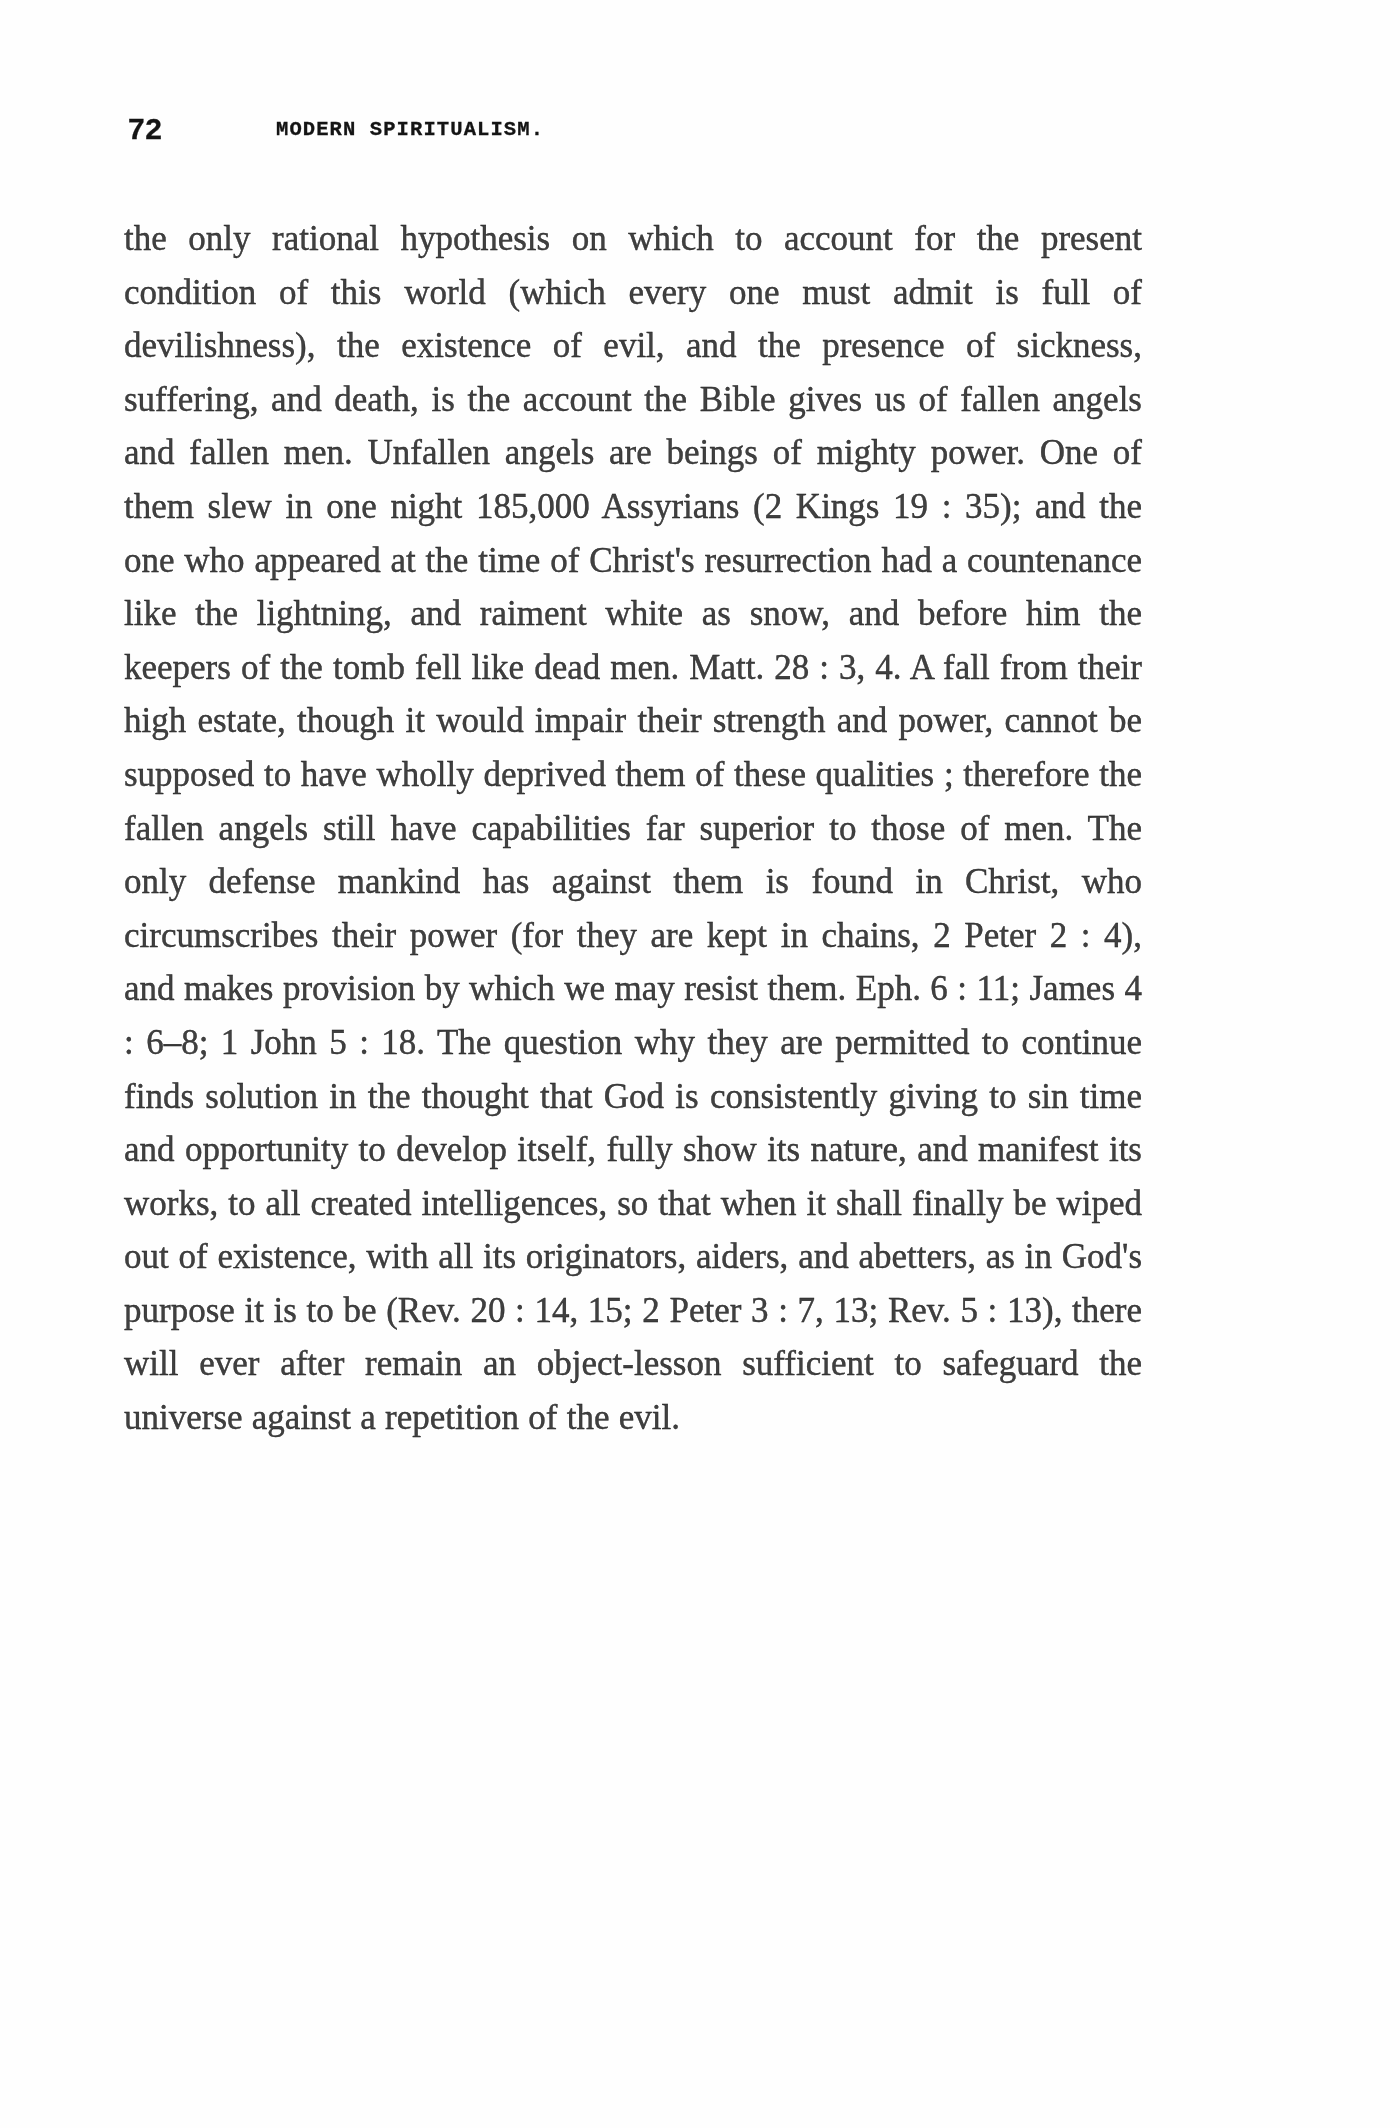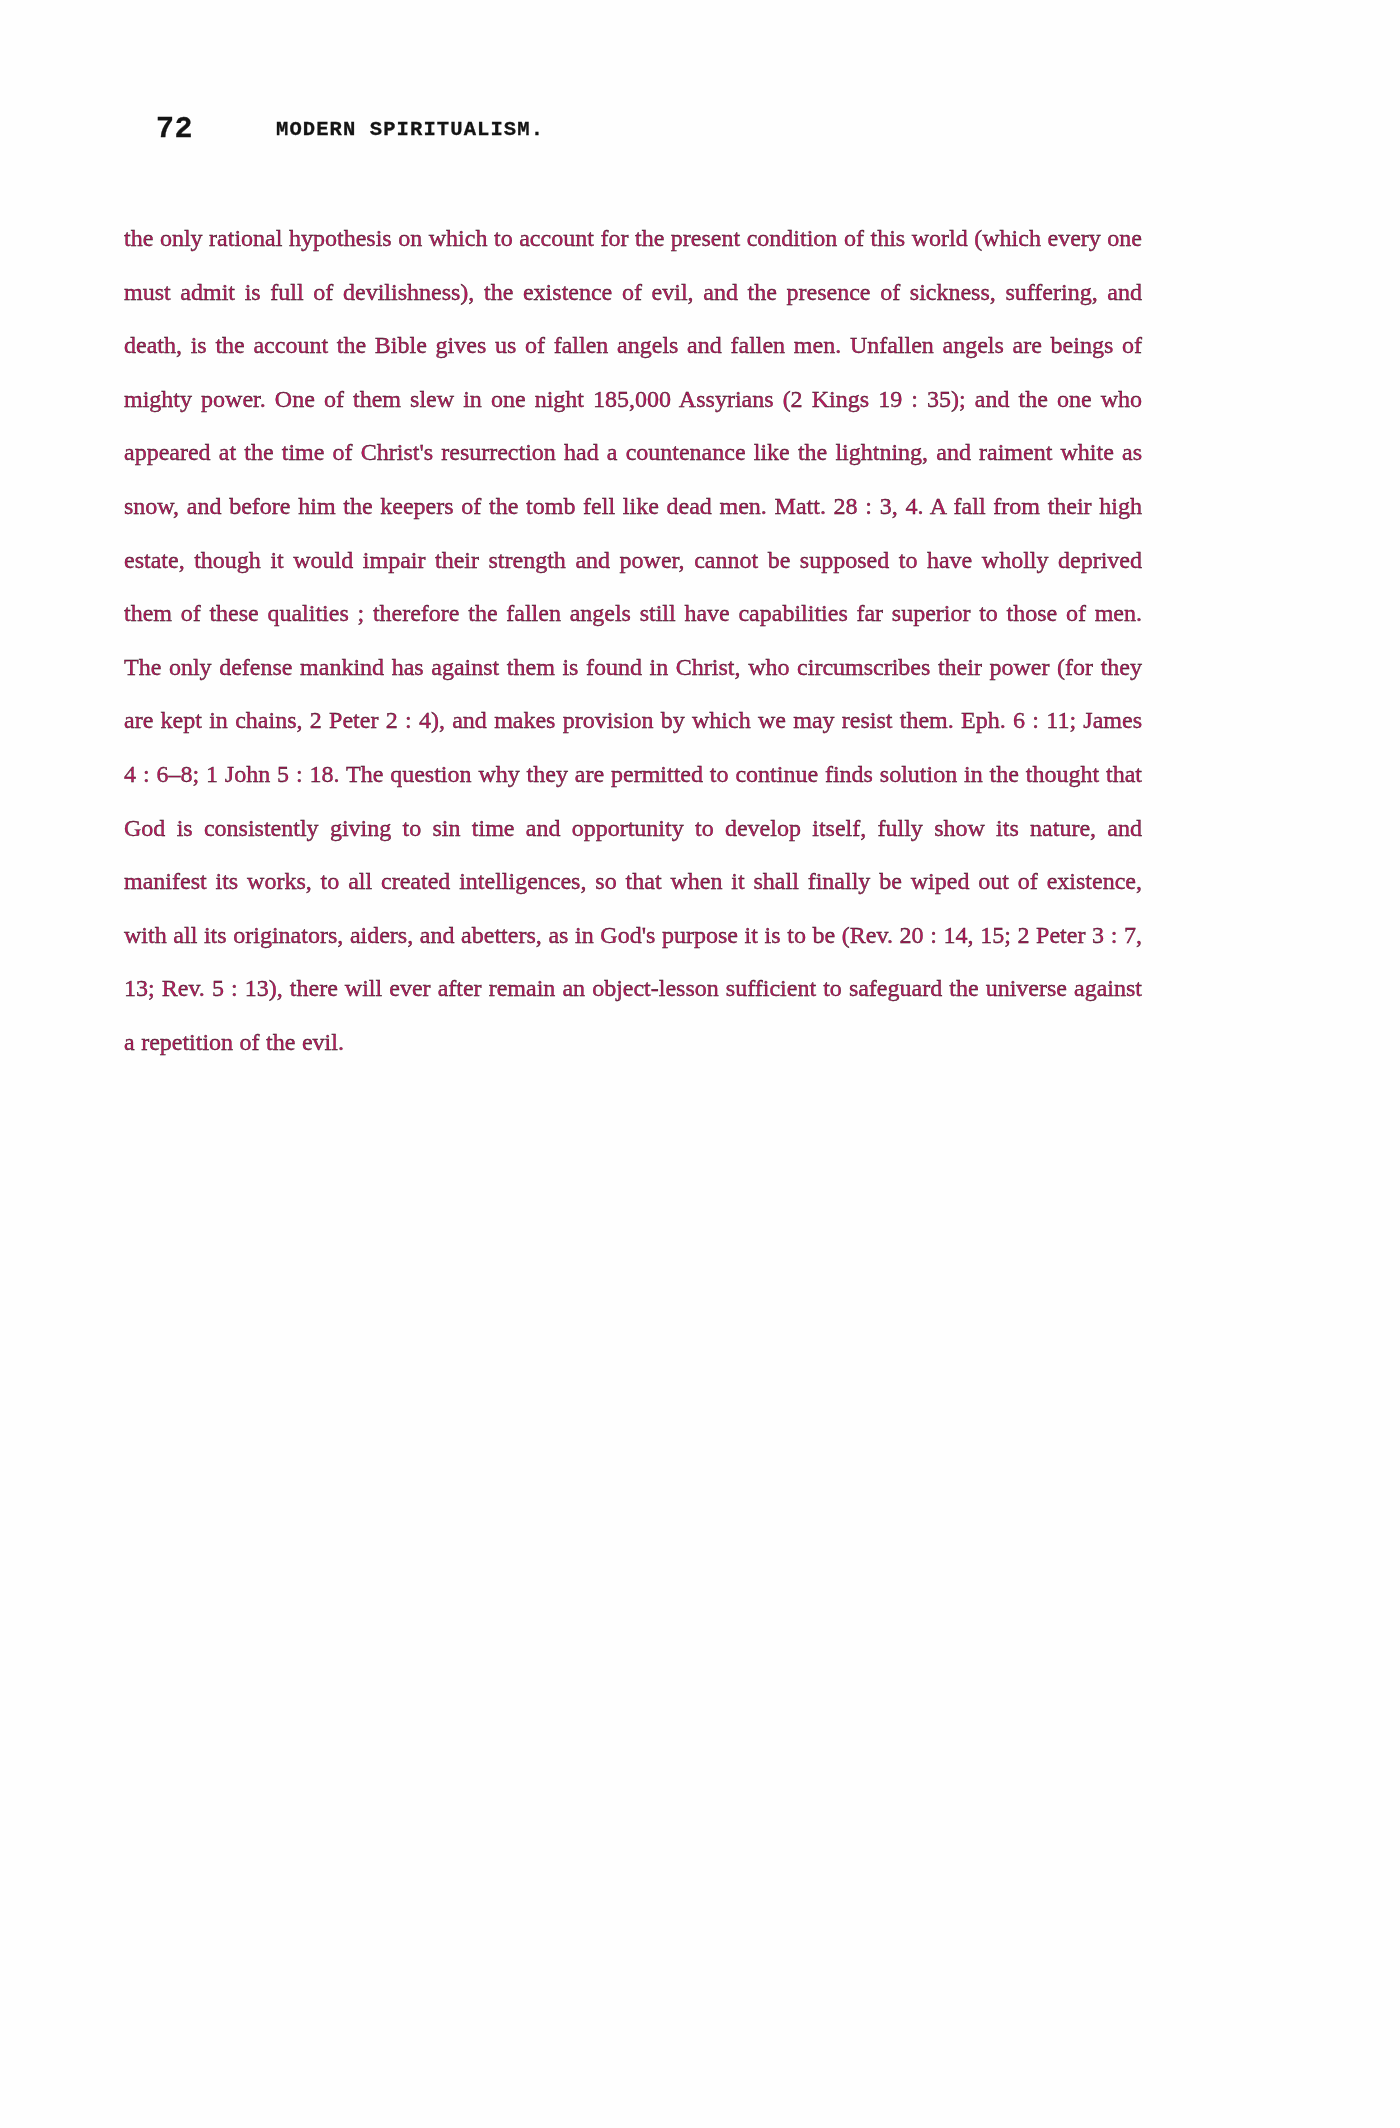--- a/index.html
+++ b/index.html
@@ -26,46 +26,45 @@
     position: absolute;
     top: 112px;
     left: 128px;
     width: 1020px;
     height: 40px;
   }
   .folio {
     position: absolute;
     left: 0;
     top: 0;
-    font-family: Liberation Mono, monospace;
+    font-family: Liberation Sans, sans-serif;
     font-weight: bold;
     font-size: 30px;
     letter-spacing: 0.5px;
     color: #141414;
-    margin-left: 28px;
   }
   .running-head {
     position: absolute;
     left: 148px;
     top: 6px;
     font-family: Liberation Mono, monospace;
     font-weight: bold;
     font-size: 20.5px;
     letter-spacing: 1.1px;
     color: #141414;
   }
   .body-text {
     position: absolute;
     top: 212px;
     left: 124px;
     width: 1018px;
     font-family: "Liberation Serif", serif;
-    font-size: 24px;
+    font-size: 35px;
     line-height: 53.6px;
-    color: #be185d;
+    color: #404040;
   }
   .body-text p {
     margin: 0;
     text-align: justify;
     text-justify: inter-word;
     word-spacing: 0.5px;
   }
   
   .body-text p {
     -webkit-text-stroke: 0.35px #171717;

